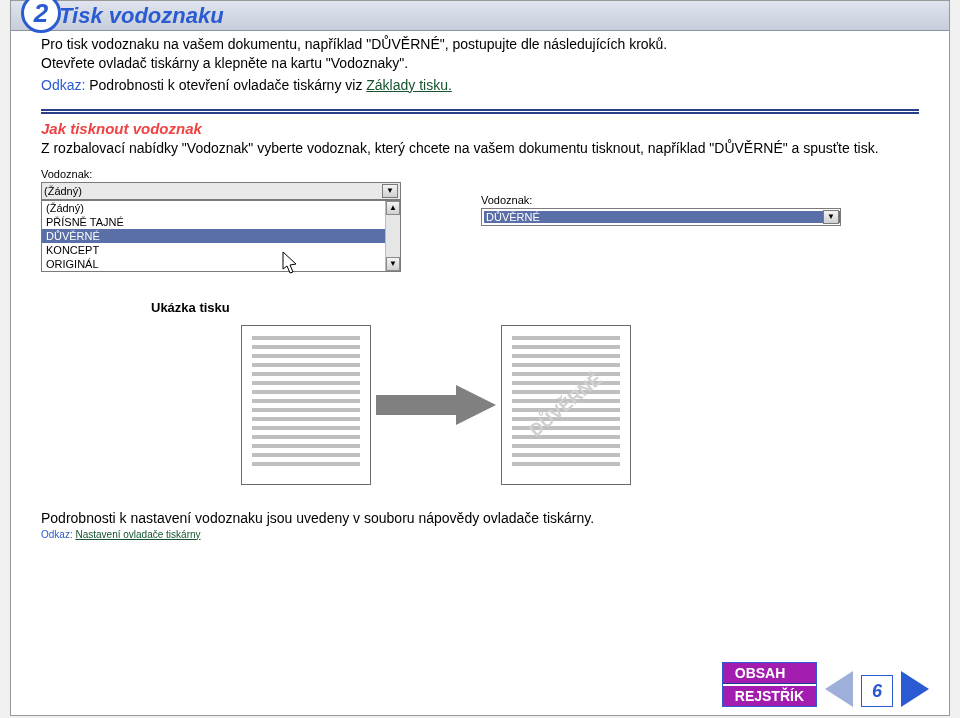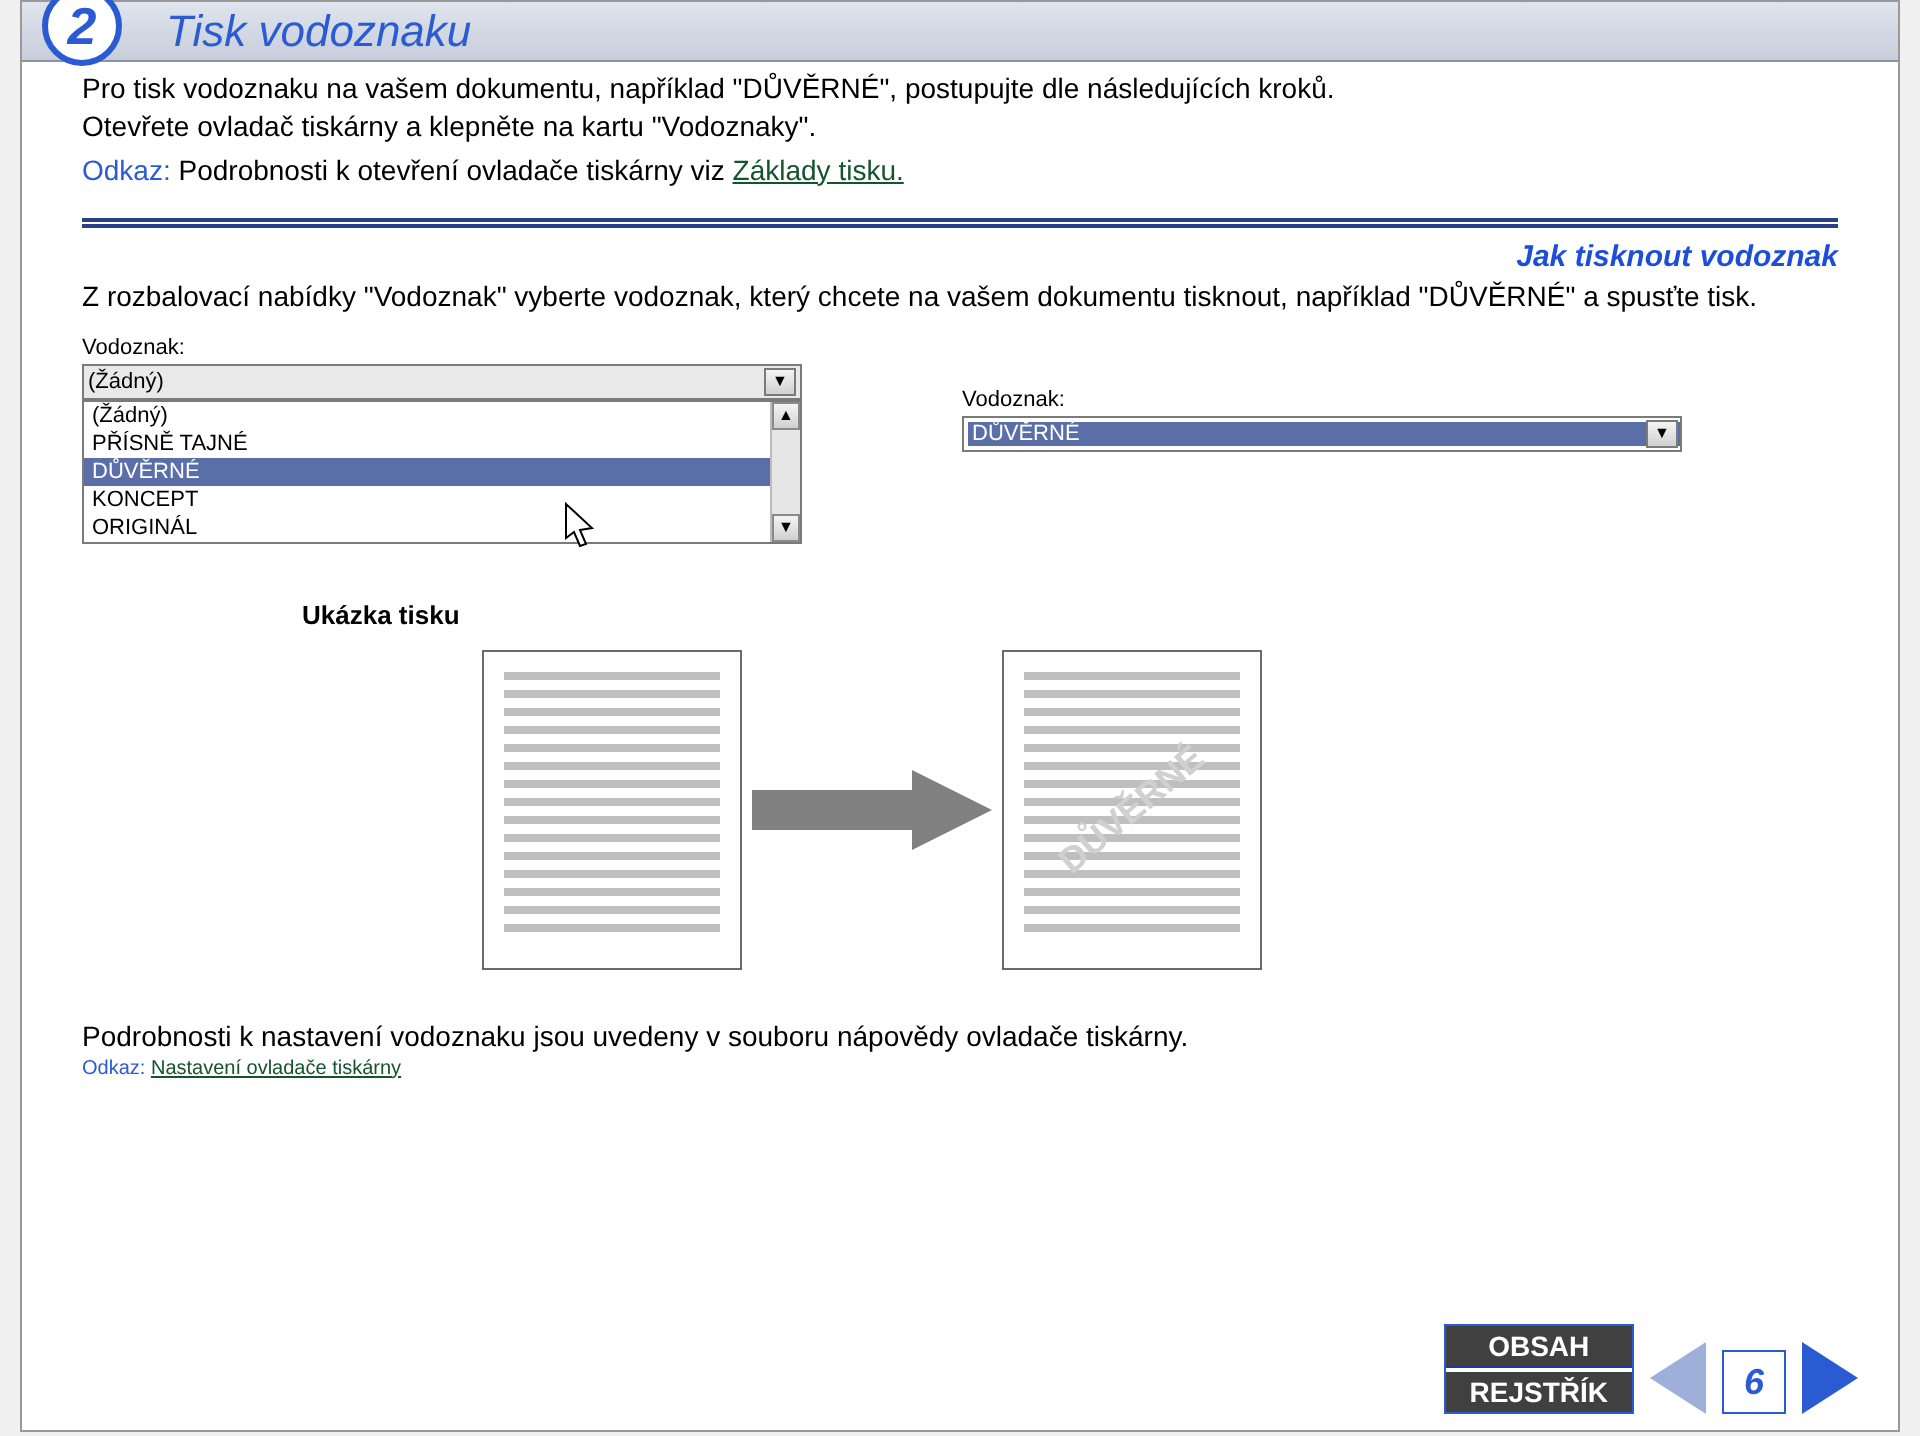--- a/index.html
+++ b/index.html
@@ -37,40 +37,40 @@
     background: #fff;
     display: flex;
     align-items: center;
     justify-content: center;
     font-size: 26px;
     font-weight: bold;
     font-style: italic;
     color: #2a5bd3;
   }
   .header-title {
-    margin-left: 72px;
+    margin-left: 48px;
     font-size: 22px;
-    font-weight: normal;
+    font-weight: bold;
     font-style: italic;
     color: #2a5bd3;
   }
   .content {
     padding: 4px 30px 0 30px;
   }
   .intro p { font-size: 14px; color: #000; line-height: 1.35; }
   .odkaz-line { font-size: 10px; margin-top: 3px; }
   .odkaz-label { color: #2a5bd3; }
   .odkaz-link { color: #14532d; text-decoration: underline; }
   .sep {
     margin: 14px 0 6px 0;
     height: 5px;
     border-top: 2px solid #2a3f8a;
     border-bottom: 2px solid #2a3f8a;
   }
-  .subheading { font-size: 15px; font-weight: bold; font-style: italic; color: #1d4ed8; margin-bottom: 2px; text-align: right;}
+  .subheading { font-size: 15px; font-weight: bold; font-style: italic; color: #ef4444; margin-bottom: 2px;}
   .subtext { font-size: 14px; line-height: 1.35; }
   
   .ui-row { display: flex; gap: 80px; margin-top: 10px; }
   .ui-col { }
   .ui-label { font-size: 11px; margin-bottom: 2px; display: block; }
   .combo {
     width: 360px;
     border: 1px solid #7a7a7a;
     background: #e9e9e9;
     font-size: 11px;
@@ -146,22 +146,22 @@
   
   .navbar {
     position:absolute; bottom:8px; right:20px;
     display:flex; align-items:flex-end; gap:8px;
   }
   .nav-stack {
     display:flex; flex-direction:column; gap:2px;
     border:1px solid #2a5bd3;
   }
   .nav-btn {
-    background:#404040; color:#fff; font-weight:bold;
-    font-size:14px; text-align:center; padding:2px 12px;
+    background:#a21caf; color:#fff; font-weight:bold;
+    font-size:14px; text-align:left; padding:2px 12px;
     border-bottom:1px solid #1a3a99;
   }
   .nav-btn:last-child{border-bottom:none;}
   .tri {
     width:0;height:0;
     border-top:18px solid transparent;
     border-bottom:18px solid transparent;
   }
   .tri.left { border-right:28px solid #9eb0d9; }
   .tri.right{ border-left:28px solid #2a5bd3; }

